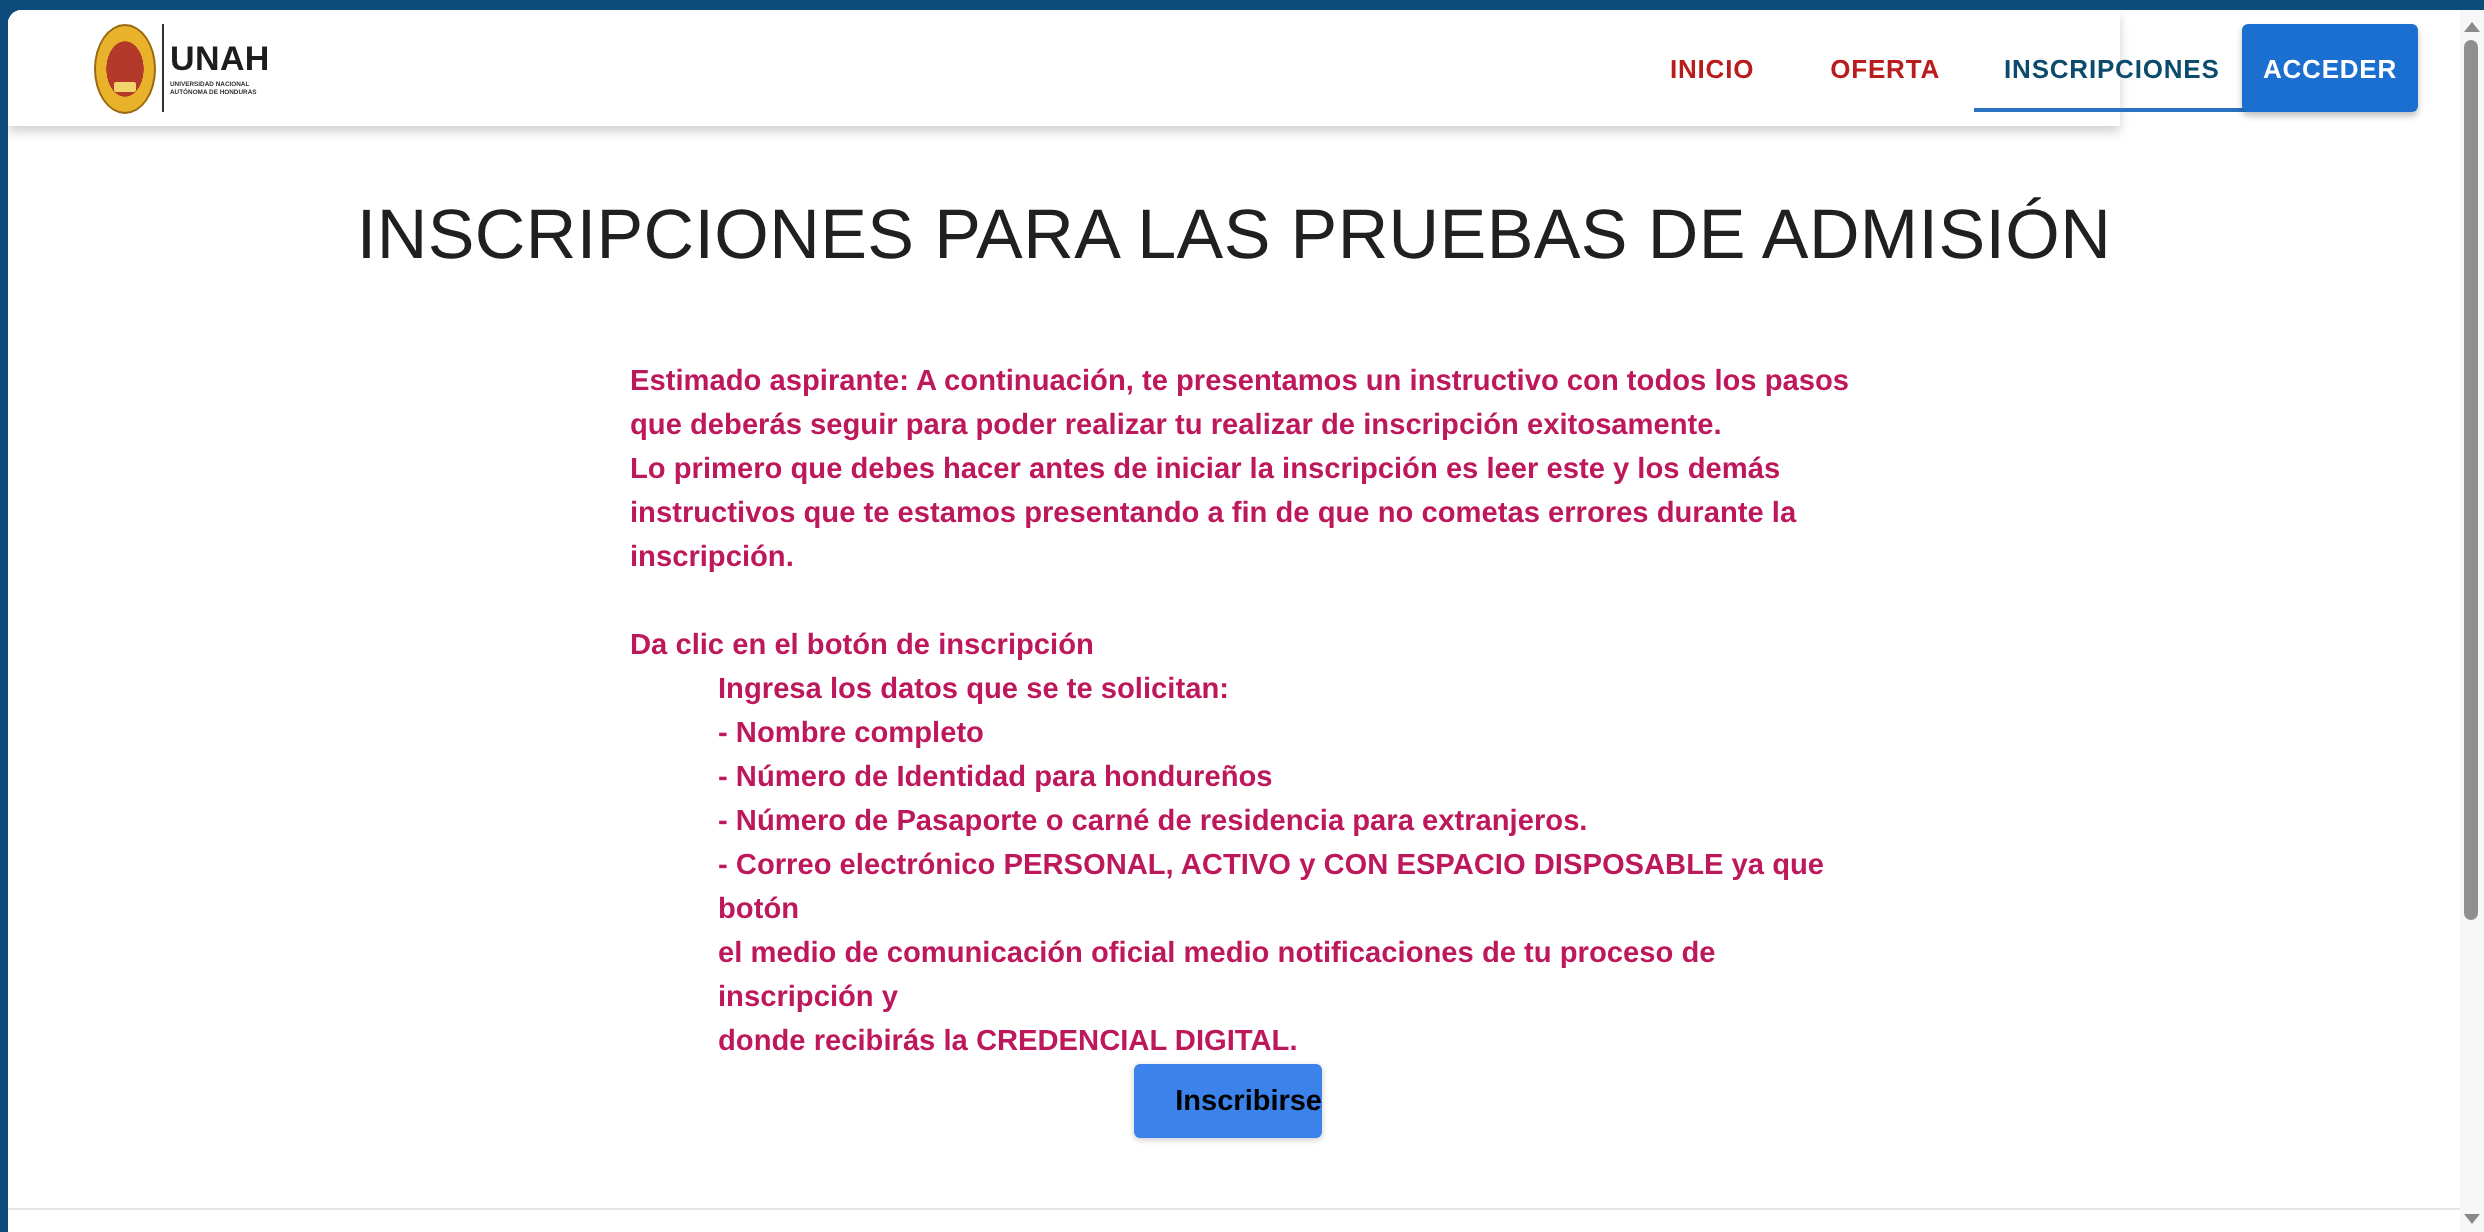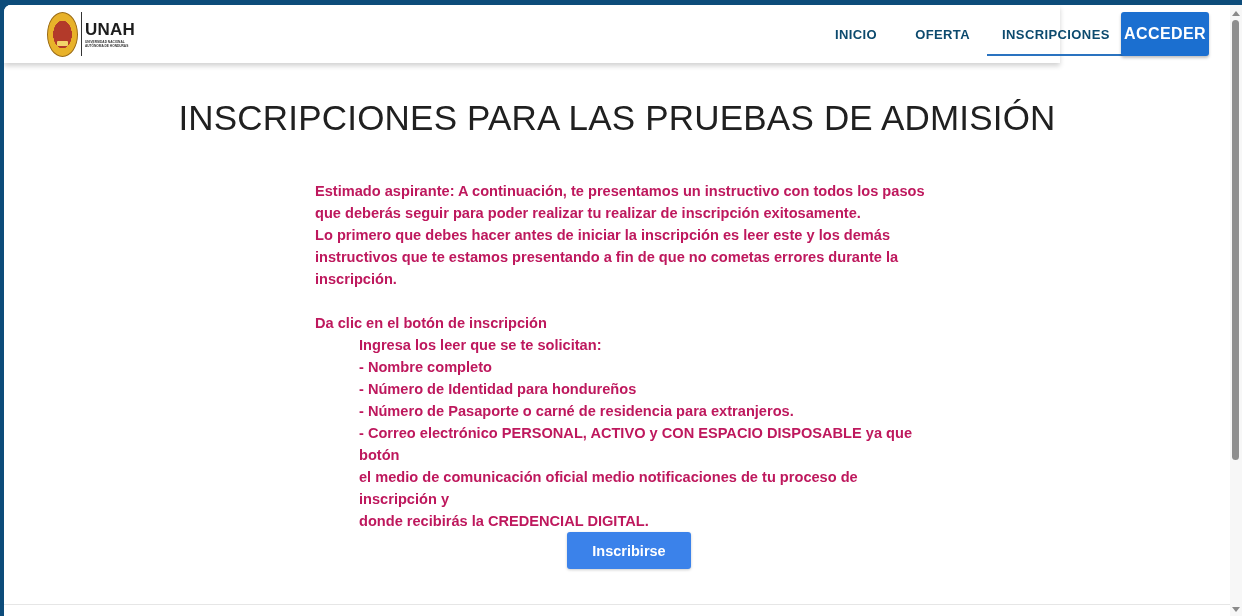--- a/index.html
+++ b/index.html
@@ -68,21 +68,21 @@
     text-transform: uppercase;
   }
   .nav-links {
     position: absolute;
     top: 0; left: 812px;
     height: 58px;
     display: flex; align-items: center;
   }
   .nav-link {
     font-size: 13px; font-weight: bold;
-    color: #0c4a6e;
+    color: #b91c1c;
     letter-spacing: 0.4px;
     padding: 0 15px;
     height: 58px;
     display: flex; align-items: center;
     position: relative;
     cursor: pointer;
   }
   .nav-link.inicio { margin-left: 4px; }
   .nav-link.oferta { margin-left: 8px; text-align: center; }
   .nav-link.active { color: #0c4a6e; margin-left: 2px; }
@@ -95,21 +95,21 @@
   }
   .btn-acceder {
     position: absolute;
     left: 1117px; top: 7px;
     width: 88px; height: 44px;
     background: #1b6fd0;
     color: #fff;
     border: none;
     border-radius: 3px;
     font-family: "Liberation Sans", "DejaVu Sans", sans-serif;
-    font-size: 16px; font-weight: bold;
+    font-size: 13px; font-weight: bold;
     letter-spacing: 0.4px;
     box-shadow: 0 2px 3px rgba(0,0,0,0.25);
     cursor: pointer;
   }
   
   .title {
     position: absolute;
     left: 0; top: 93px;
     width: 1226px;
     text-align: center;
@@ -124,29 +124,30 @@
     font-size: 14.6px; font-weight: bold;
     color: #be185d;
     line-height: 22px;
   }
   .instructions p { margin: 0; }
   .gap { height: 22px; }
   .indent { padding-left: 44px; }
   .btn-inscribirse {
     position: absolute;
     left: 563px; top: 527px;
-    width: 124px; height: 37px;
+    width: 94px; height: 37px;
     background: #3b82ea;
-    color: #ffffff;
+    color: #000000;
     border: none;
     border-radius: 3px;
     font-family: "Liberation Sans", "DejaVu Sans", sans-serif;
     font-size: 14.5px; font-weight: bold;
     box-shadow: 0 1px 3px rgba(0,0,0,0.2);
     cursor: pointer;
+    text-align: right;
   }
   .footer-line {
     position: absolute;
     left: 0; top: 599px;
     width: 1226px; height: 1px;
     background: #e6e6e6;
   }
   
   .scrollbar {
     position: absolute;
@@ -198,21 +199,21 @@
     <h1 class="title">INSCRIPCIONES PARA LAS PRUEBAS DE ADMISIÓN</h1>
 
     <div class="instructions">
       <p>Estimado aspirante: A continuación, te presentamos un instructivo con todos los pasos</p>
       <p>que deberás seguir para poder realizar tu realizar de inscripción exitosamente.</p>
       <p>Lo primero que debes hacer antes de iniciar la inscripción es leer este y los demás</p>
       <p>instructivos que te estamos presentando a fin de que no cometas errores durante la</p>
       <p>inscripción.</p>
       <div class="gap"></div>
       <p>Da clic en el botón de inscripción</p>
-      <p class="indent">Ingresa los leer que se te solicitan:</p>
+      <p class="indent">Ingresa los datos que se te solicitan:</p>
       <p class="indent">- Nombre completo</p>
       <p class="indent">- Número de Identidad para hondureños</p>
       <p class="indent">- Número de Pasaporte o carné de residencia para extranjeros.</p>
       <p class="indent">- Correo electrónico PERSONAL, ACTIVO y CON ESPACIO DISPOSABLE ya que botón</p>
       <p class="indent">el medio de comunicación oficial medio notificaciones de tu proceso de inscripción y</p>
       <p class="indent">donde recibirás la CREDENCIAL DIGITAL.</p>
     </div>
 
     <button class="btn-inscribirse">Inscribirse</button>
 

